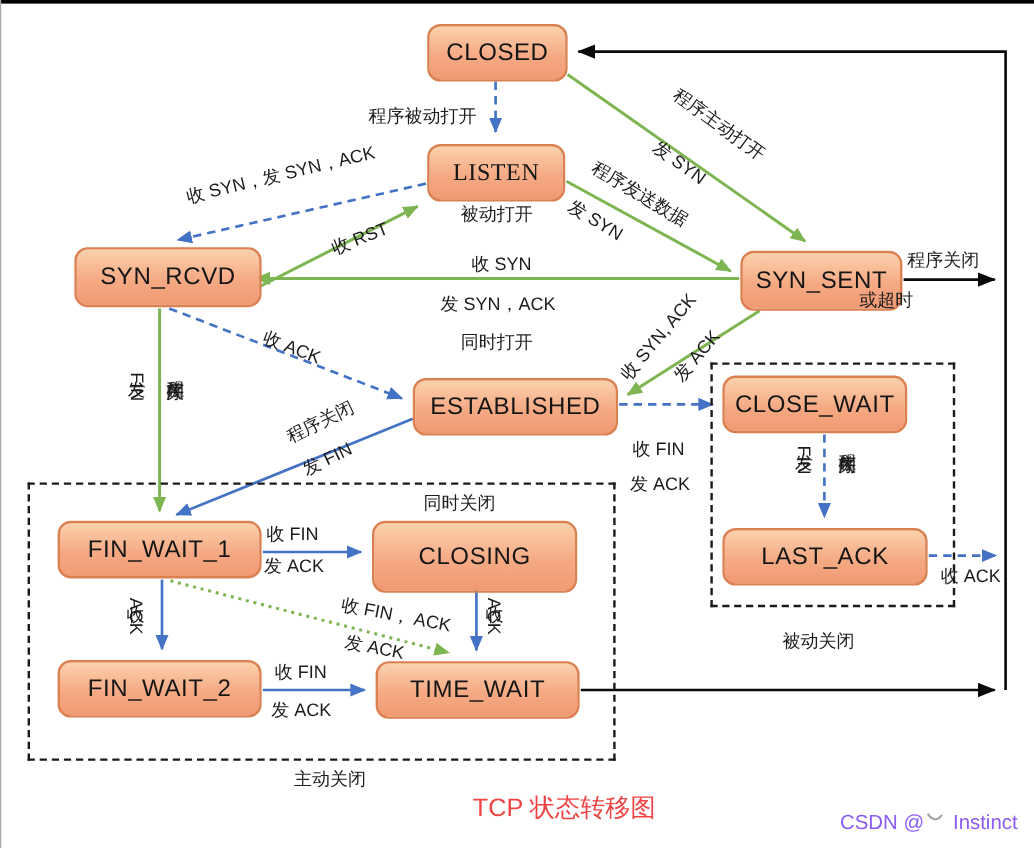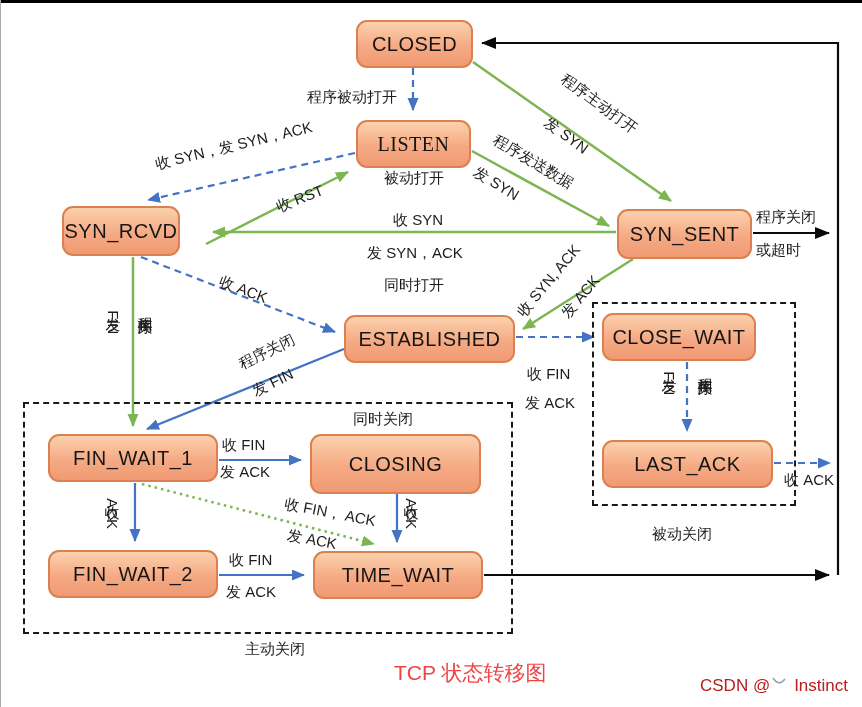--- a/index.html
+++ b/index.html
@@ -19,21 +19,21 @@
     position:absolute;display:flex;align-items:center;justify-content:center;
     background:linear-gradient(180deg,#fbd1ad 0%,#f5aa84 55%,#f09a73 100%);
     border:2px solid #db8050;border-radius:11px;font-size:20px;color:#161616;
     box-sizing:border-box;letter-spacing:.5px;
   }
   .groupbox{position:absolute;border:2px dashed #1a1a1a;box-sizing:border-box;}
   .lbl{position:absolute;font-size:15px;white-space:nowrap;color:#1c1c1c;}
   .rot{transform-origin:center;}
   .vlbl{position:absolute;writing-mode:vertical-rl;font-size:15px;white-space:nowrap;color:#1c1c1c;}
   #diagram-title{position:absolute;left:394px;top:659px;font-size:21px;color:#ef4444;}
-  #watermark{position:absolute;right:14px;top:676px;font-size:17px;color:#b91c1c;display:flex;align-items:center;gap:2px;}
+  #watermark{position:absolute;right:14px;top:676px;font-size:17px;color:#8b5cf6;display:flex;align-items:center;gap:2px;}
   #watermark .curve{position:relative;top:-5px;}
 </style>
 </head>
 <body>
 
 <div id="screen">
   <div id="top-border"></div>
   <div id="left-border"></div>
 
   <svg id="edges" width="862" height="707" viewBox="0 0 862 707">
@@ -70,37 +70,37 @@
     <line class="eb" x1="397" y1="483" x2="397" y2="542" marker-end="url(#mb)"></line>
     <line class="eb" x1="219" y1="575" x2="304" y2="575" marker-end="url(#mb)"></line>
     <line class="egd" x1="142" y1="484" x2="374" y2="544" marker-end="url(#mg)"></line>
   </svg>
 
   <div class="groupbox" style="left:23px;top:402px;width:490px;height:232px;"></div>
   <div class="groupbox" style="left:592px;top:302px;width:204px;height:204px;"></div>
 
   <div class="state" style="left:356px;top:20px;width:117px;height:48px;">CLOSED</div>
   <div class="state" style="left:356px;top:120px;width:115px;height:48px;font-family:Liberation Serif, serif;">LISTEN</div>
-  <div class="state" style="left:62px;top:206px;width:118px;height:50px;">SYN_RCVD</div>
+  <div class="state" style="left:62px;top:206px;width:156px;height:50px;">SYN_RCVD</div>
   <div class="state" style="left:617px;top:209px;width:135px;height:50px;">SYN_SENT</div>
   <div class="state" style="left:344px;top:315px;width:171px;height:48px;">ESTABLISHED</div>
   <div class="state" style="left:602px;top:313px;width:154px;height:48px;">CLOSE_WAIT</div>
   <div class="state" style="left:602px;top:440px;width:171px;height:48px;">LAST_ACK</div>
   <div class="state" style="left:48px;top:434px;width:170px;height:48px;">FIN_WAIT_1</div>
   <div class="state" style="left:310px;top:434px;width:171px;height:60px;">CLOSING</div>
   <div class="state" style="left:48px;top:550px;width:170px;height:48px;border-radius:11px;">FIN_WAIT_2</div>
   <div class="state" style="left:313px;top:551px;width:170px;height:48px;">TIME_WAIT</div>
 
   <div class="lbl" style="left:307px;top:88px;">程序被动打开</div>
   <div class="lbl" style="left:384px;top:169px;">被动打开</div>
   <div class="lbl" style="left:393px;top:211px;">收 SYN</div>
   <div class="lbl" style="left:367px;top:244px;">发 SYN，ACK</div>
   <div class="lbl" style="left:384px;top:276px;">同时打开</div>
   <div class="lbl" style="left:756px;top:208px;">程序关闭</div>
-  <div class="lbl" style="left:756px;top:241px;font-family:Liberation Serif, serif;">或超时</div>
+  <div class="lbl" style="left:716px;top:241px;font-family:Liberation Serif, serif;">或超时</div>
   <div class="lbl" style="left:527px;top:365px;">收 FIN</div>
   <div class="lbl" style="left:525px;top:394px;">发 ACK</div>
   <div class="lbl" style="left:784px;top:471px;">收 ACK</div>
   <div class="lbl" style="left:353px;top:410px;">同时关闭</div>
   <div class="lbl" style="left:222px;top:436px;">收 FIN</div>
   <div class="lbl" style="left:220px;top:463px;">发 ACK</div>
   <div class="lbl" style="left:229px;top:551px;">收 FIN</div>
   <div class="lbl" style="left:226px;top:583px;">发 ACK</div>
   <div class="lbl" style="left:245px;top:640px;text-align:center;">主动关闭</div>
   <div class="lbl" style="left:652px;top:525px;">被动关闭</div>

